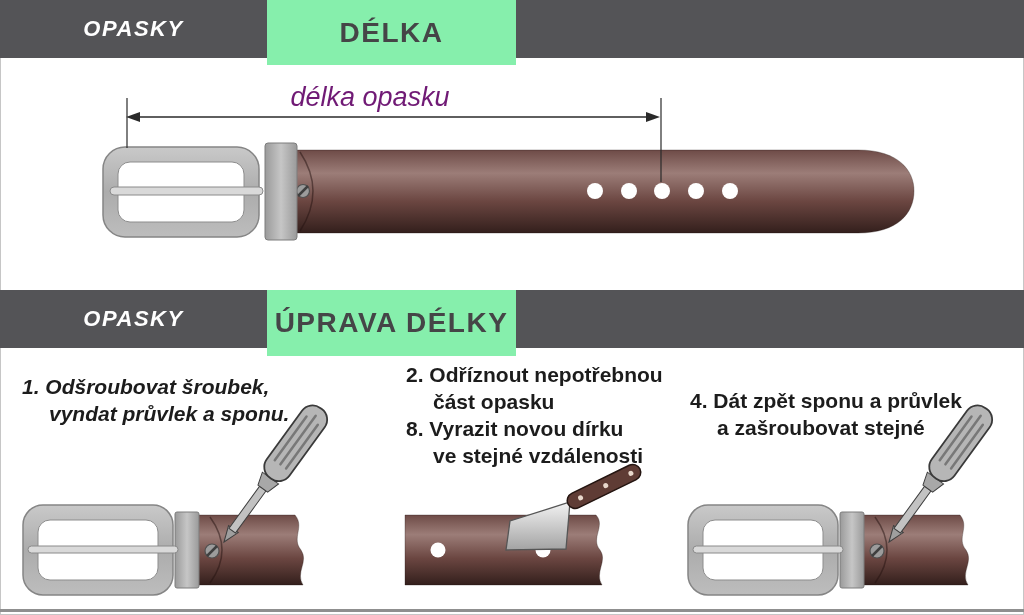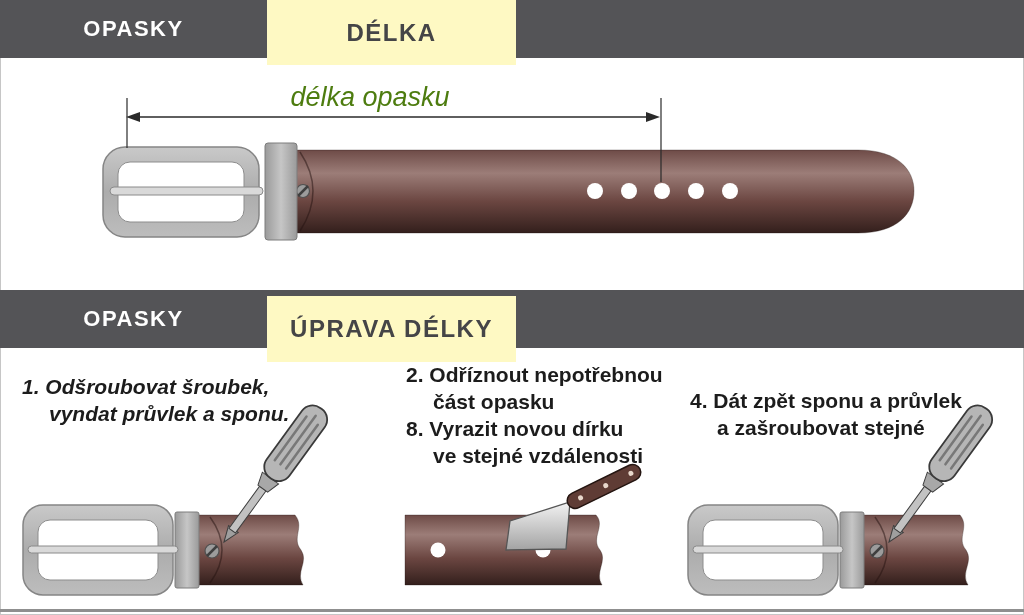--- a/index.html
+++ b/index.html
@@ -6,33 +6,33 @@
   .page{
     position:relative; width:1024px; height:615px; background:#ffffff;
     font-family:"Liberation Sans", sans-serif; overflow:hidden;
     box-shadow: inset 0 0 0 1px #c6c6c6;
   }
   .gfx{position:absolute;left:0;top:0;z-index:0;}
   .hdr{position:absolute;left:0;width:1024px;height:58px;background:#545457;z-index:1;}
   .hdr1{top:0;} .hdr2{top:290px;}
   .hdr-label{
     position:absolute;left:0;width:267px;height:58px;line-height:58px;text-align:center;
-    color:#ffffff;font-weight:bold;font-size:22px;letter-spacing:1.5px;z-index:2;
+    color:#ffffff;font-weight:bold;font-size:22px;letter-spacing:1.5px;z-index:2;font-style:italic;
   }
   .hl1{top:0;} .hl2{top:290px;}
   .tab{
-    position:absolute;left:267px;width:249px;background:#fef9c3;z-index:2;
+    position:absolute;left:267px;width:249px;background:#86efac;z-index:2;
     display:flex;align-items:center;justify-content:center;
-    color:#454547;font-weight:bold;font-size:24px;letter-spacing:1.5px;
+    color:#454547;font-weight:bold;font-size:28px;letter-spacing:1.5px;
   }
   .tab1{top:0;height:65px;}
-  .tab2{top:296px;height:66px;}
+  .tab2{top:290px;height:66px;}
   .measure-label{
     position:absolute;left:250px;top:82px;width:240px;text-align:center;
-    font-style:italic;font-size:27px;color:#4d7c0f;z-index:1;
+    font-style:italic;font-size:27px;color:#701a75;z-index:1;
   }
   .step{position:absolute;font-size:21px;color:#1c1c1c;line-height:27px;z-index:1;font-weight:bold;}
   .step .cont{padding-left:27px;}
   .s1{left:22px;top:373px;font-style:italic;}
   .s23{left:406px;top:361px;}
   .s4{left:690px;top:387px;}
   .bottom-rule{position:absolute;top:609px;left:0;width:1024px;height:3px;background:#8f8f8f;z-index:1;}
 </style>
 </head>
 <body>

